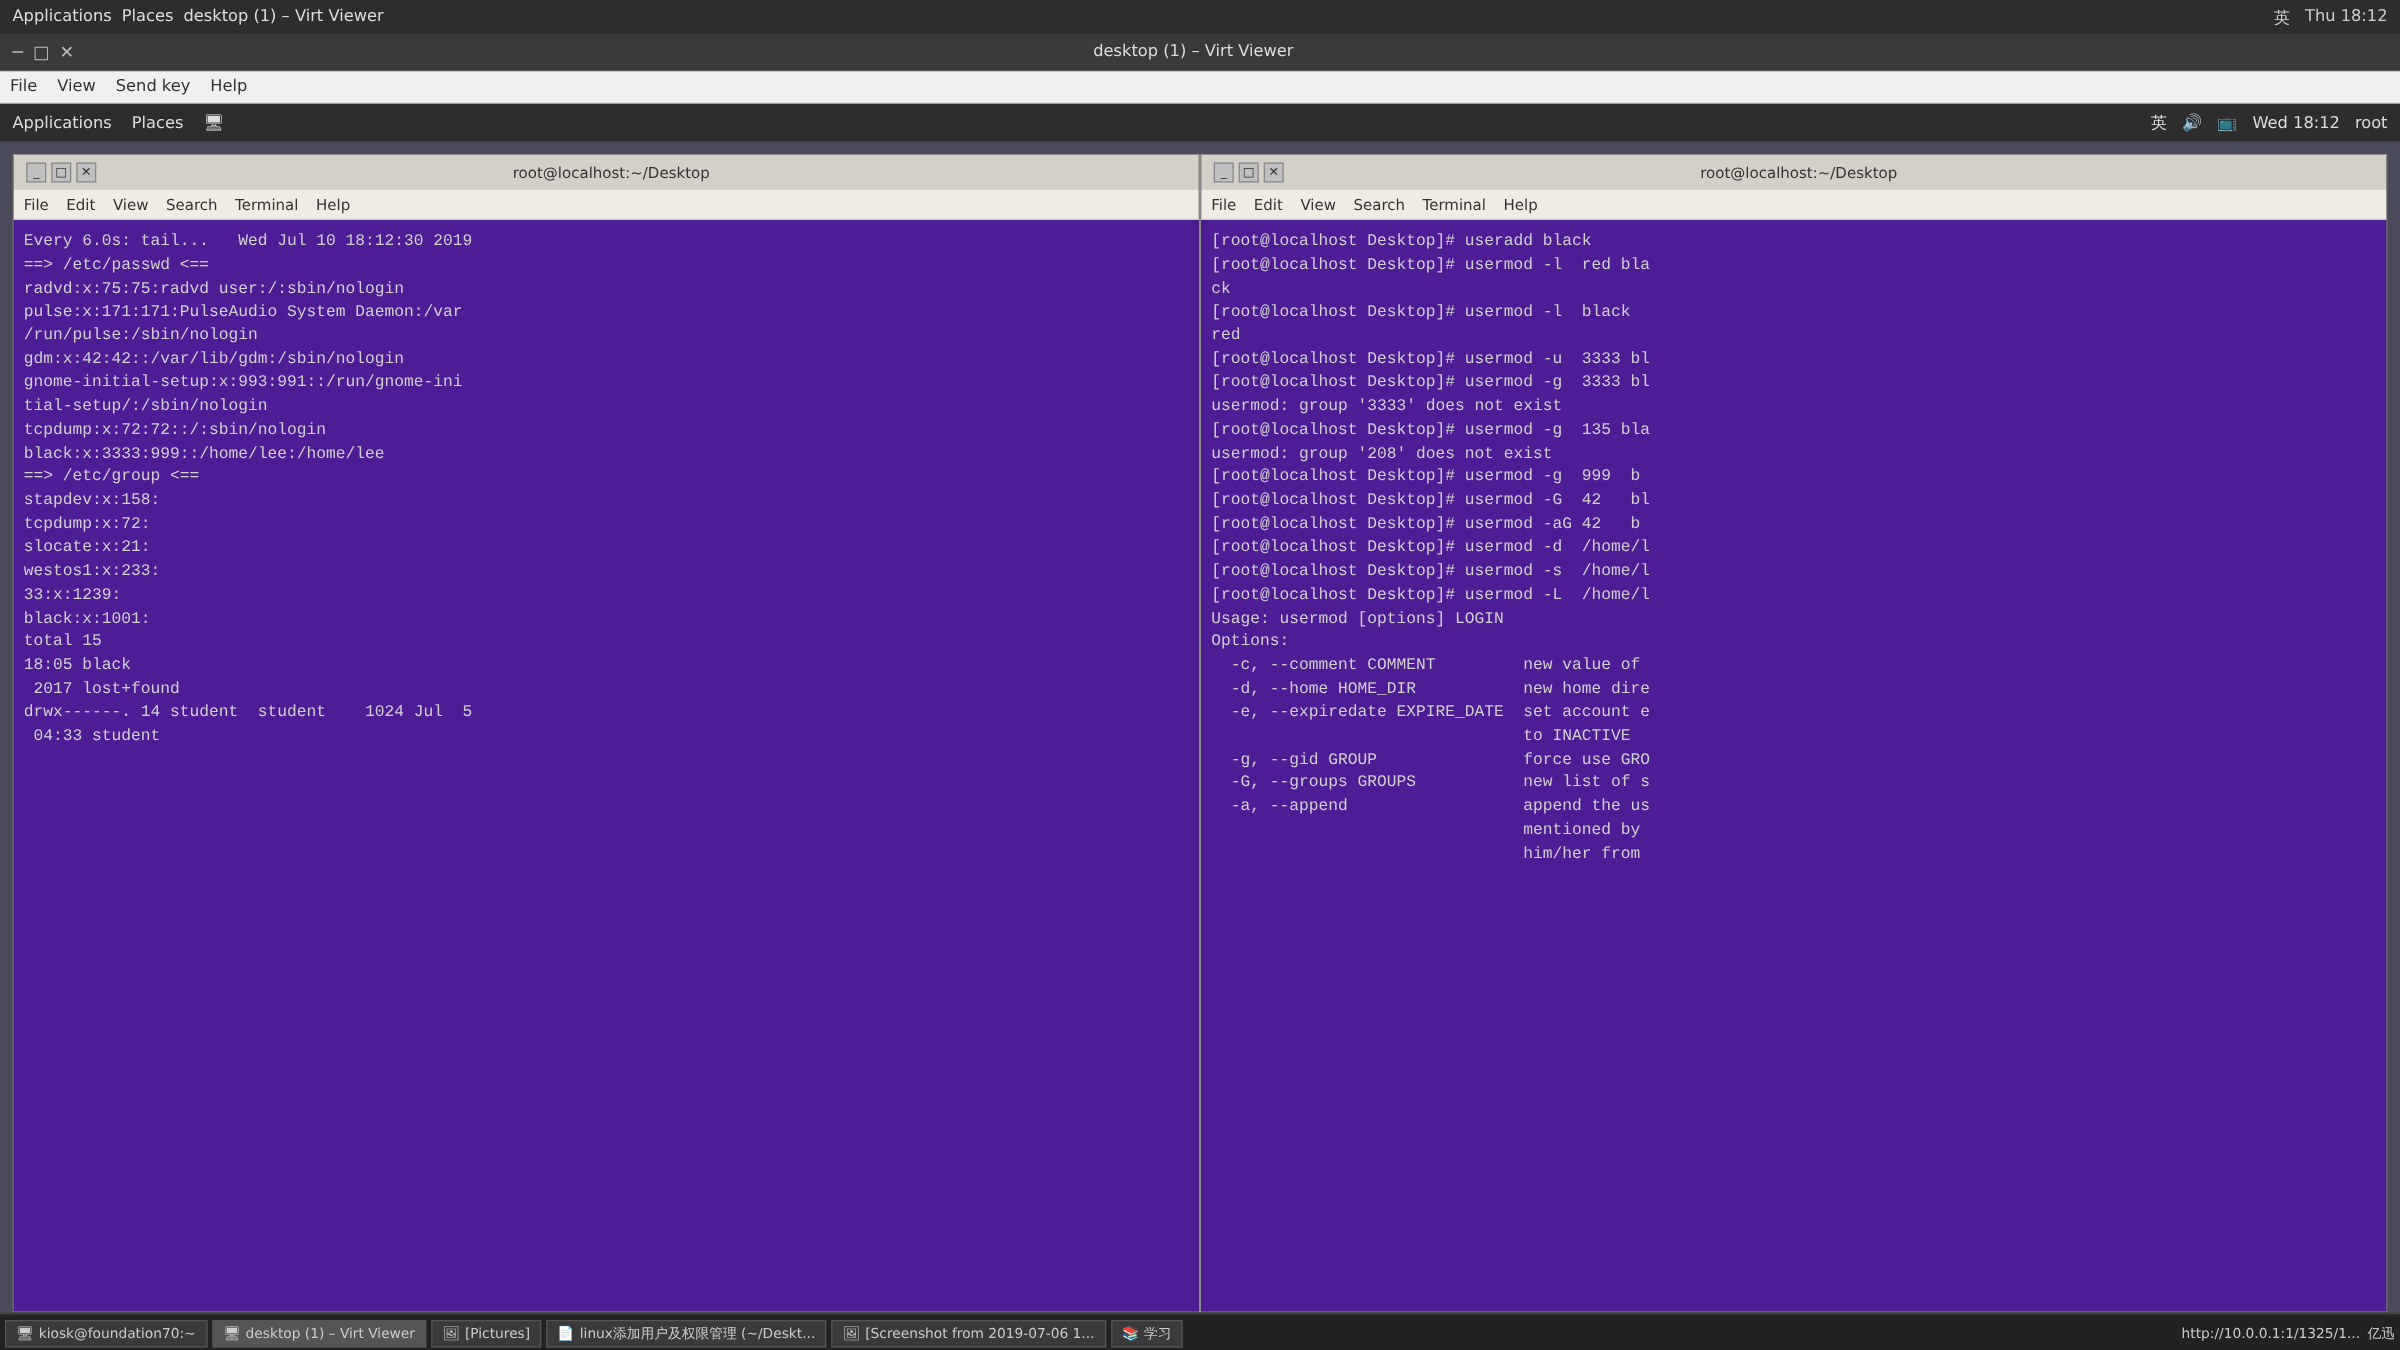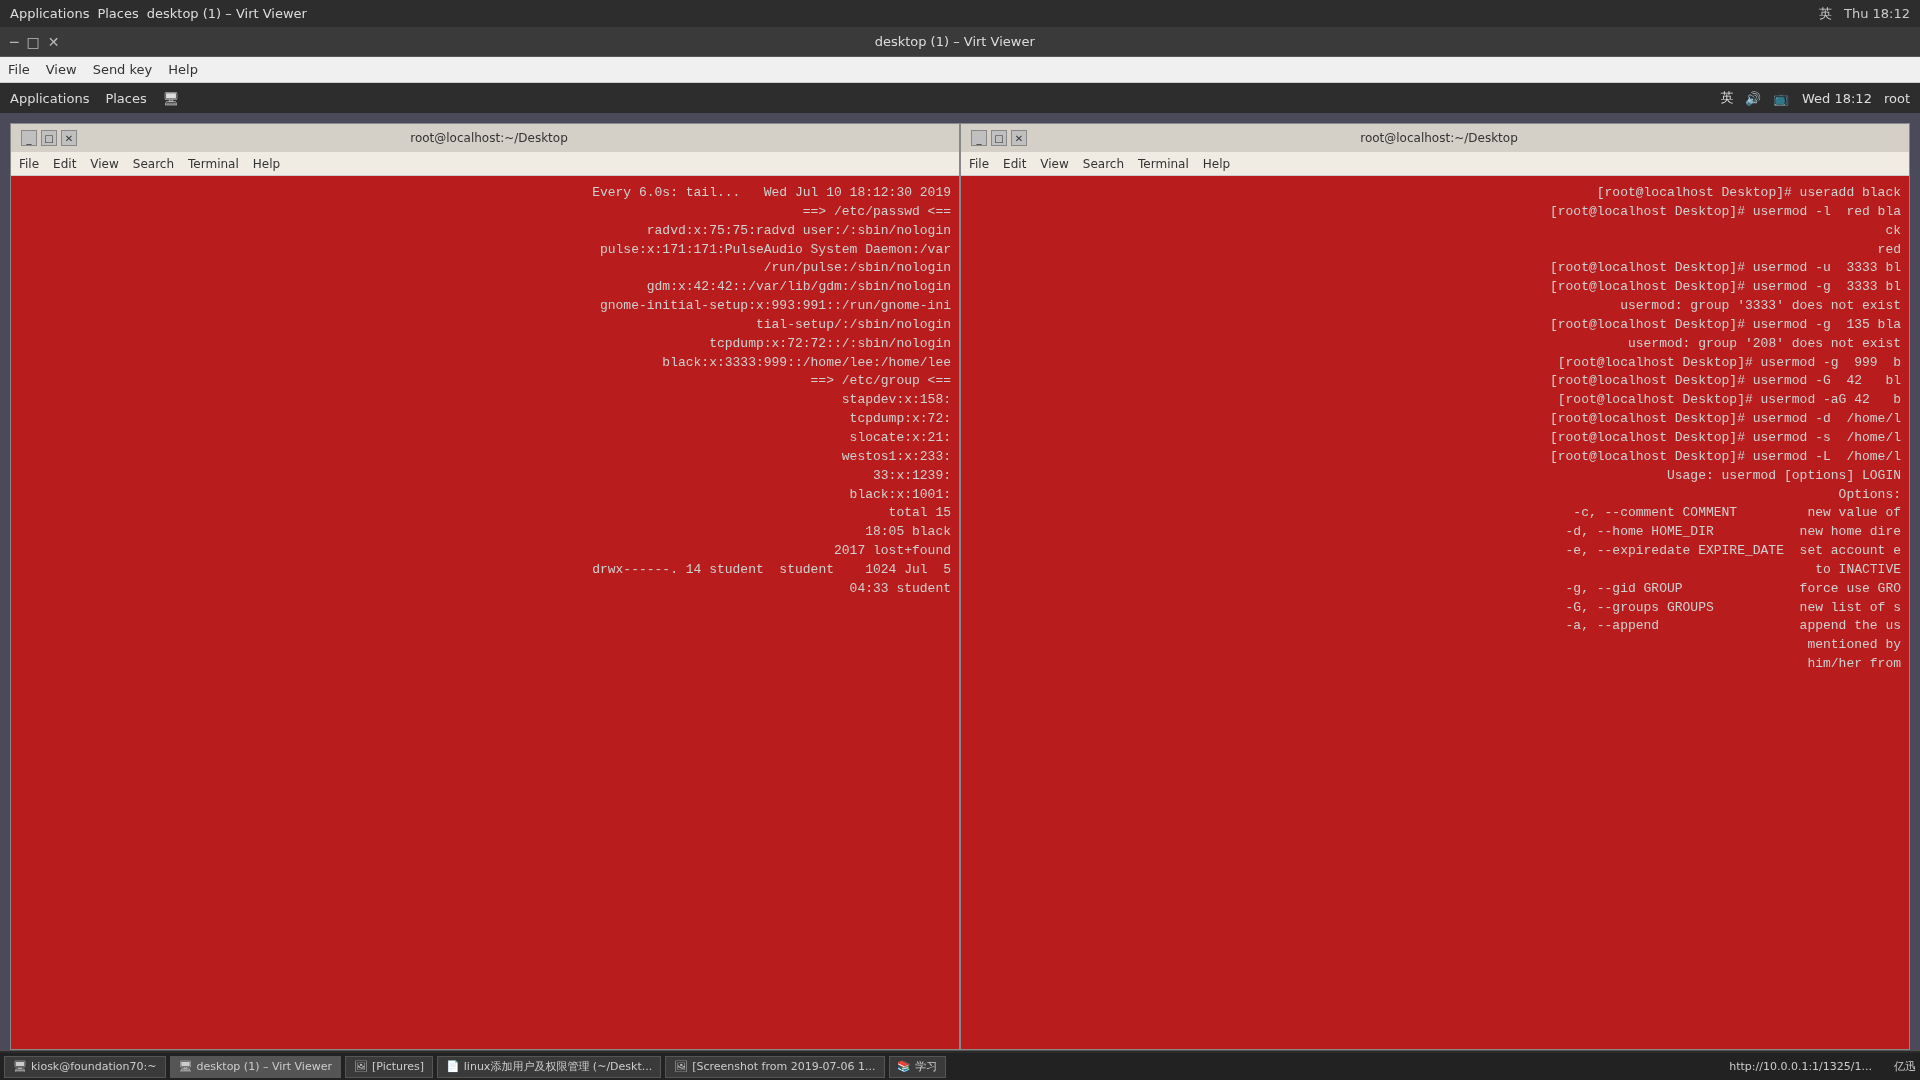--- a/index.html
+++ b/index.html
@@ -84,22 +84,22 @@
       font-size: 10px; margin-left: 2px; }
 
     .terminal-menu-bar {
       height: 24px; background: #f0ece4; display: flex; align-items: center;
       padding: 0 8px; gap: 14px; font-size: 12px; color: #333;
       border-bottom: 1px solid #ccc;
     }
     .term-menu-item { cursor: pointer; }
 
     .terminal-content {
-      flex: 1; background: #b91c1c; color: #d0d0d0; font-family: 'Courier New', monospace;
-      font-size: 13px; padding: 8px; overflow: hidden; line-height: 1.45; text-align: right;
+      flex: 1; background: #4c1d95; color: #d0d0d0; font-family: 'Courier New', monospace;
+      font-size: 13px; padding: 8px; overflow: hidden; line-height: 1.45;
     }
 
     
     #inner-taskbar {
       position: absolute; bottom: 0; left: 0; right: 0; height: 30px;
       background: #2a2a2a; display: flex; align-items: center;
       padding: 0 4px; gap: 4px; border-top: 1px solid #555;
     }
     .taskbar-item {
       height: 24px; background: #444; border: 1px solid #666; color: #ddd;
@@ -114,21 +114,21 @@
     #outer-taskbar {
       position: absolute; bottom: 0; left: 0; right: 0; height: 27px;
       background: #222; display: flex; align-items: center; padding: 0 4px; gap: 4px;
     }
     .outer-task-item {
       height: 22px; background: #3a3a3a; border: 1px solid #555; color: #ccc;
       font-size: 11px; padding: 0 8px; cursor: pointer; display: flex; align-items: center;
       gap: 4px; white-space: nowrap;
     }
     .outer-task-item.active { background: #555; }
-    .outer-right { margin-left: auto; display: flex; align-items: center; gap: 22px; }
+    .outer-right { margin-left: auto; display: flex; align-items: center; gap: 6px; }
     .outer-right-item { color: #ccc; font-size: 11px; }
     .term-line { display: block; white-space: pre; }
   </style>
 </head>
 <body>
 
 <div id="system-top-bar">
   <div class="left">
     <span class="top-bar-btn">Applications</span>
     <span class="top-bar-btn">Places</span>
@@ -241,20 +241,21 @@
           <span class="term-menu-item">Edit</span>
           <span class="term-menu-item">View</span>
           <span class="term-menu-item">Search</span>
           <span class="term-menu-item">Terminal</span>
           <span class="term-menu-item">Help</span>
         </div>
         <div class="terminal-content" id="term-right-body">
             <span class="term-line">[root@localhost Desktop]# useradd black</span>
             <span class="term-line">[root@localhost Desktop]# usermod -l  red bla</span>
             <span class="term-line">ck</span>
+            <span class="term-line">[root@localhost Desktop]# usermod -l  black</span>
             <span class="term-line">red</span>
             <span class="term-line">[root@localhost Desktop]# usermod -u  3333 bl</span>
             <span class="term-line">[root@localhost Desktop]# usermod -g  3333 bl</span>
             <span class="term-line">usermod: group '3333' does not exist</span>
             <span class="term-line">[root@localhost Desktop]# usermod -g  135 bla</span>
             <span class="term-line">usermod: group '208' does not exist</span>
             <span class="term-line">[root@localhost Desktop]# usermod -g  999  b</span>
             <span class="term-line">[root@localhost Desktop]# usermod -G  42   bl</span>
             <span class="term-line">[root@localhost Desktop]# usermod -aG 42   b</span>
             <span class="term-line">[root@localhost Desktop]# usermod -d  /home/l</span>

